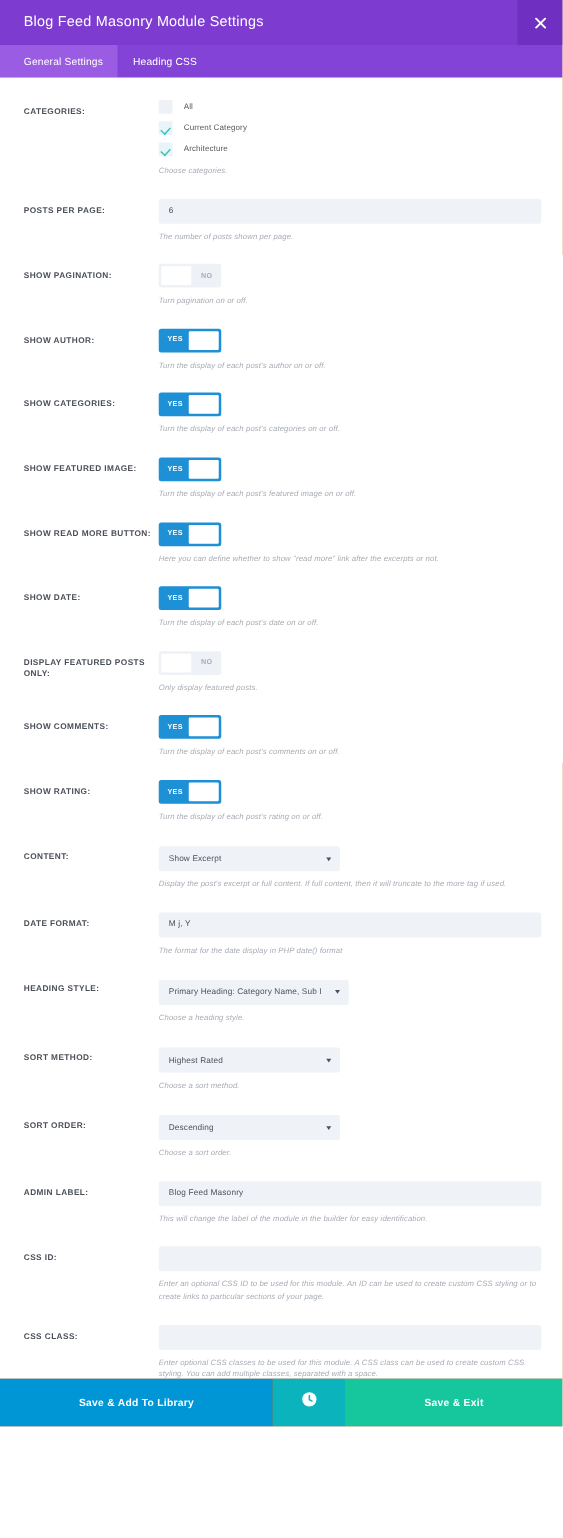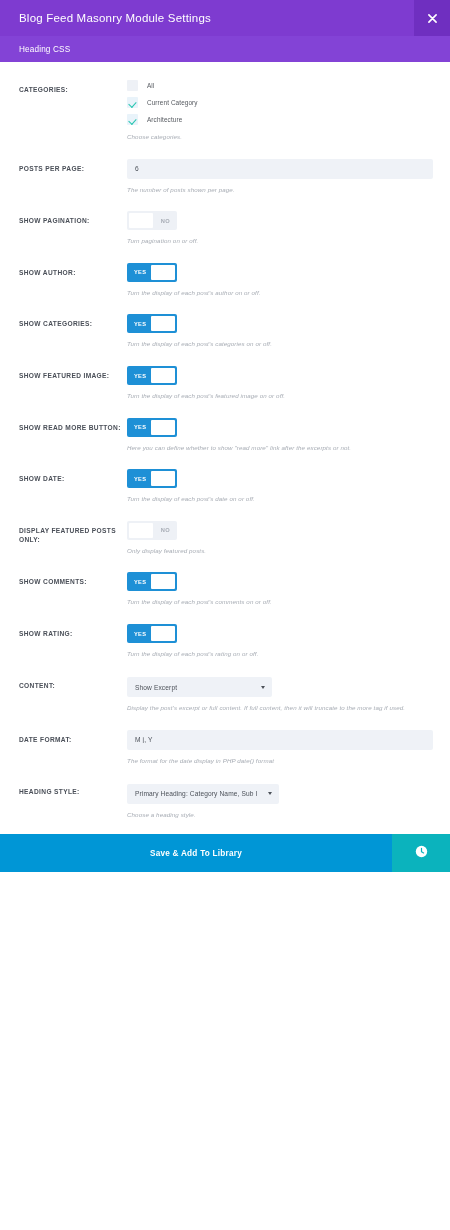--- a/index.html
+++ b/index.html
@@ -11,21 +11,21 @@
     width: 450px;
     height: 1230px;
     font-family: "Liberation Sans", sans-serif;
     position: relative;
     overflow: hidden;
   }
 
   
   .modal {
     width: 450px;
-    height: 872px;
+    height: 1141px;
     background: #c2410c;
     display: flex;
     flex-direction: column;
     position: relative;
   }
 
   
   .modal-header {
     height: 36px;
     background: #7e3bd0;
@@ -270,20 +270,21 @@
   <div class="modal-header">
     <div class="modal-title">Blog Feed Masonry Module Settings</div>
     <div class="close-cell">
       <svg width="9" height="9" viewBox="0 0 10 10" aria-hidden="true">
         <path d="M1 1 L9 9 M9 1 L1 9" stroke="#ffffff" stroke-width="1.8" stroke-linecap="round"></path>
       </svg>
     </div>
   </div>
 
   <div class="tabbar">
+    <div class="tab active">General Settings</div>
     <div class="tab">Heading CSS</div>
   </div>
 
   <div class="modal-body">
 
     <div class="field">
       <div class="field-label">CATEGORIES:</div>
       <div class="field-control">
         <div class="cb-row">
           <span class="cb-box"></span>
@@ -489,15 +490,16 @@
   <div class="modal-footer">
     <div class="btn-lib">Save &amp; Add To Library</div>
     <div class="btn-history">
       <span>
         <svg width="13" height="13" viewBox="0 0 16 16" aria-hidden="true">
           <circle cx="8" cy="8" r="7" fill="#ffffff"></circle>
           <path d="M8 4.2 V8.3 L10.6 9.8" stroke="#0bb3bd" stroke-width="1.5" fill="none" stroke-linecap="round" stroke-linejoin="round"></path>
         </svg>
       </span>
     </div>
+    <div class="btn-save">Save &amp; Exit</div>
   </div>
 
 </div>
 
 </body></html>

